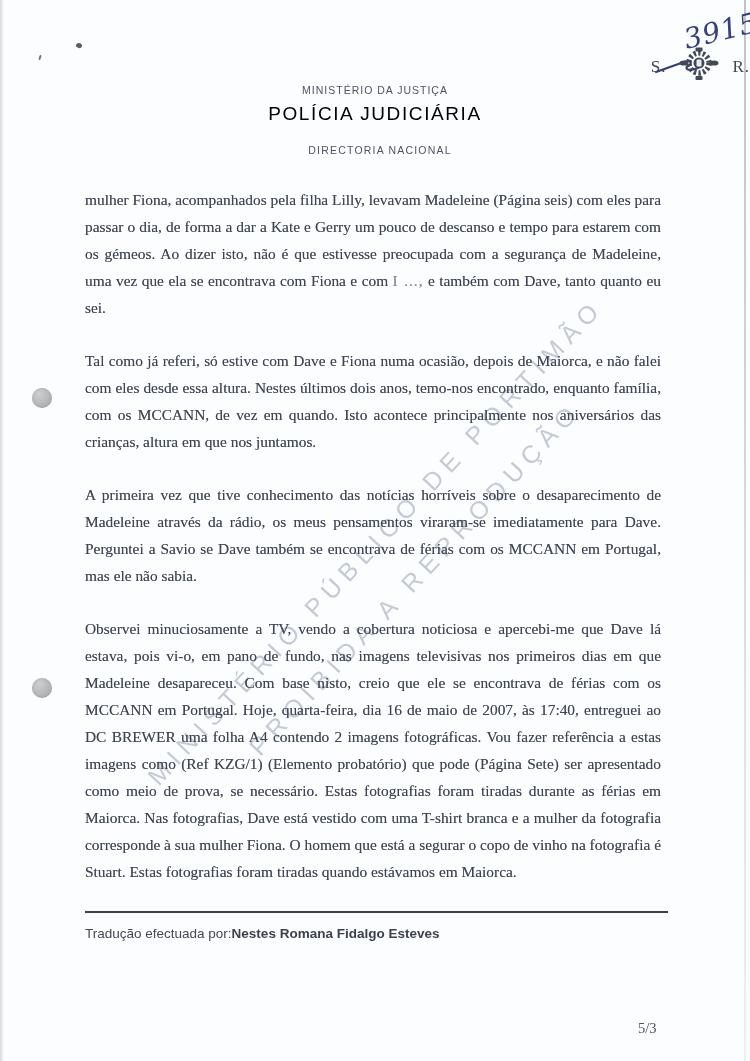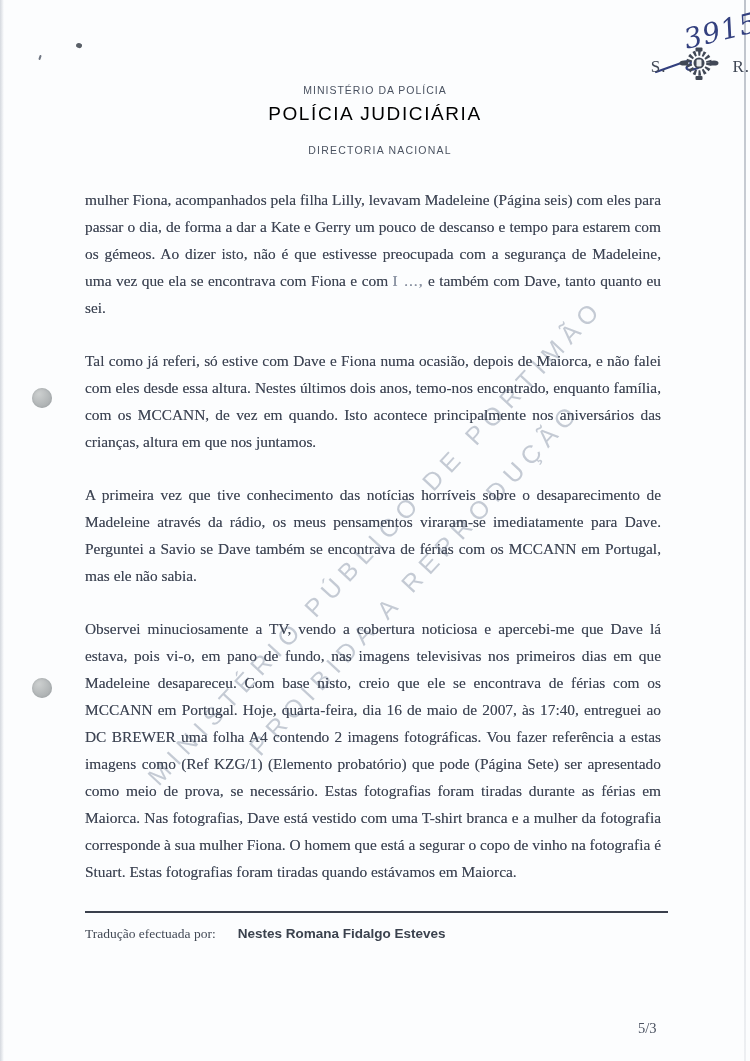--- a/index.html
+++ b/index.html
@@ -51,21 +51,21 @@
     position:absolute;left:85px;top:186px;width:583px;
     font-size:15.4px;line-height:27px;text-align:justify;
     text-shadow:0 0 .5px rgba(61,68,83,.55);
   }
   .content p{margin:0 7px 26px 0;}
   .faded{color:#8a93a4;letter-spacing:1px;}
   .signed{margin-top:18px;text-align:left;}
   .divider{border:none;border-top:2.5px solid #3a404c;margin:14px 0 7px 0;width:100%;}
   .translation{font-family:"Liberation Sans", sans-serif;font-size:13.5px;color:#424955;
     text-align:left;text-shadow:none;}
-  .translation .t-label{margin-right:22px;font-family:Liberation Serif, serif;}
+  .translation .t-label{}
   .translation .t-name{font-weight:bold;color:#3b424e;}
   .pagenum{position:absolute;left:638px;top:1020px;font-size:14.5px;color:#4a5160;}
 </style>
 </head>
 <body>
 
 <div class="page">
 
   <div class="edge-left"></div>
   <div class="edge-right"></div>
@@ -89,21 +89,21 @@
           <ellipse cx="36" cy="17" rx="4.5" ry="2.6"></ellipse>
           <rect x="17.5" y="1.5" width="7" height="4" rx="1"></rect>
           <rect x="17.5" y="30" width="7" height="4" rx="1"></rect>
         </g>
         <g fill="#e8eaec">
           <rect x="18.5" y="13.5" width="5" height="7" rx="1.2"></rect>
         </g>
       </svg>
     </span><span class="initial">R.</span>
   </div>
-  <div class="hdr-ministry">MINISTÉRIO DA POLÍCIA</div>
+  <div class="hdr-ministry">MINISTÉRIO DA JUSTIÇA</div>
   <div class="hdr-title">POLÍCIA JUDICIÁRIA</div>
   <div class="hdr-directorate">DIRECTORIA NACIONAL</div>
 
   <div class="watermark">
     <div>MINISTÉRIO PÚBLICO DE PORTIMÃO</div>
     <div>PROIBIDA A REPRODUÇÃO</div>
   </div>
 
   <div class="hole hole-1"></div>
   <div class="hole hole-2"></div>

